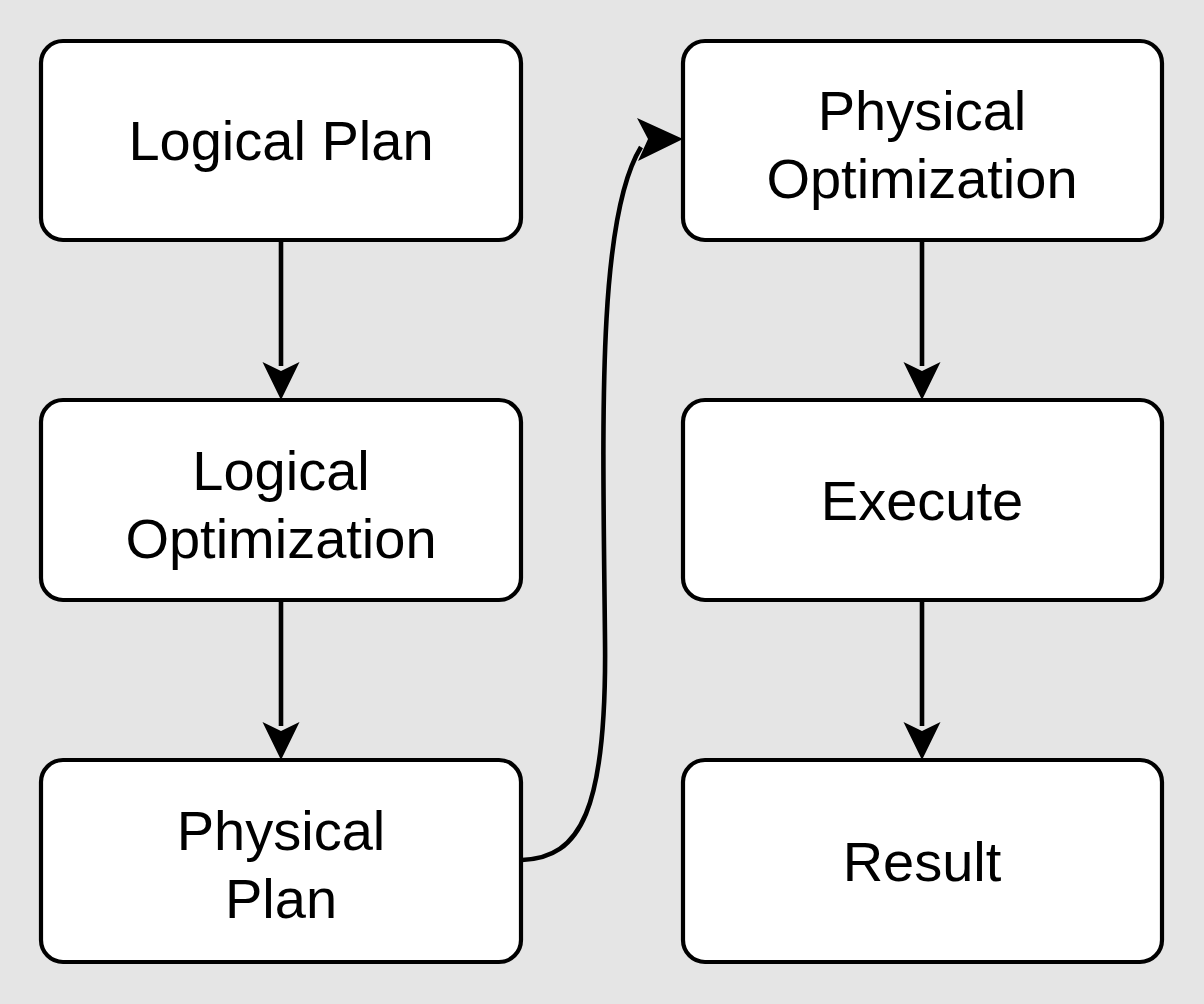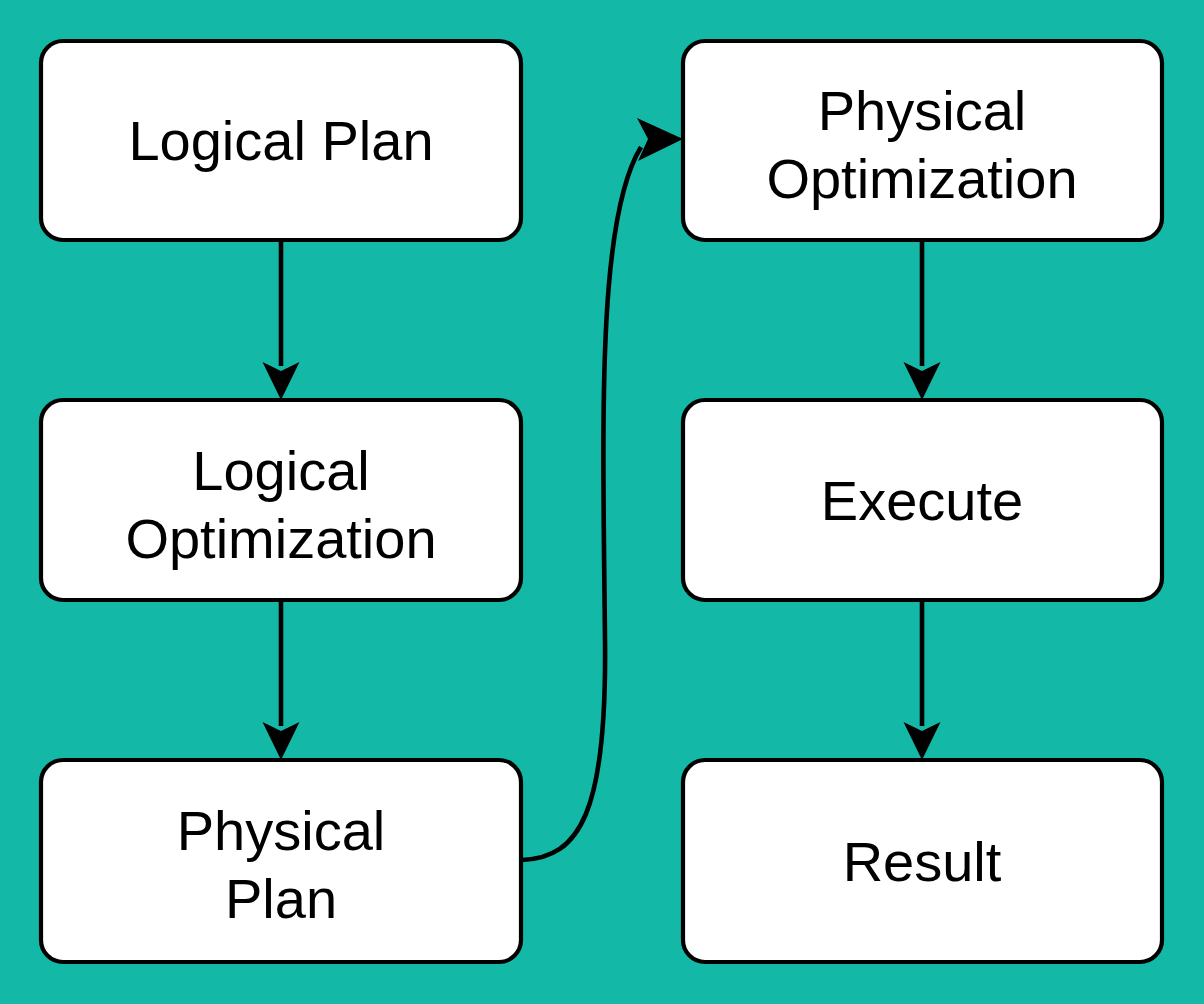--- a/index.html
+++ b/index.html
@@ -10,21 +10,21 @@
   body {
     width: 1204px;
     height: 1004px;
     overflow: hidden;
     font-family: "Liberation Sans", sans-serif;
   }
   #diagram-root {
     position: relative;
     width: 1204px;
     height: 1004px;
-    background: #14b8a6;
+    background: #e5e5e5;
   }
   #flow-svg {
     position: absolute;
     top: 0;
     left: 0;
     width: 1204px;
     height: 1004px;
     display: block;
   }
   .node-box {

